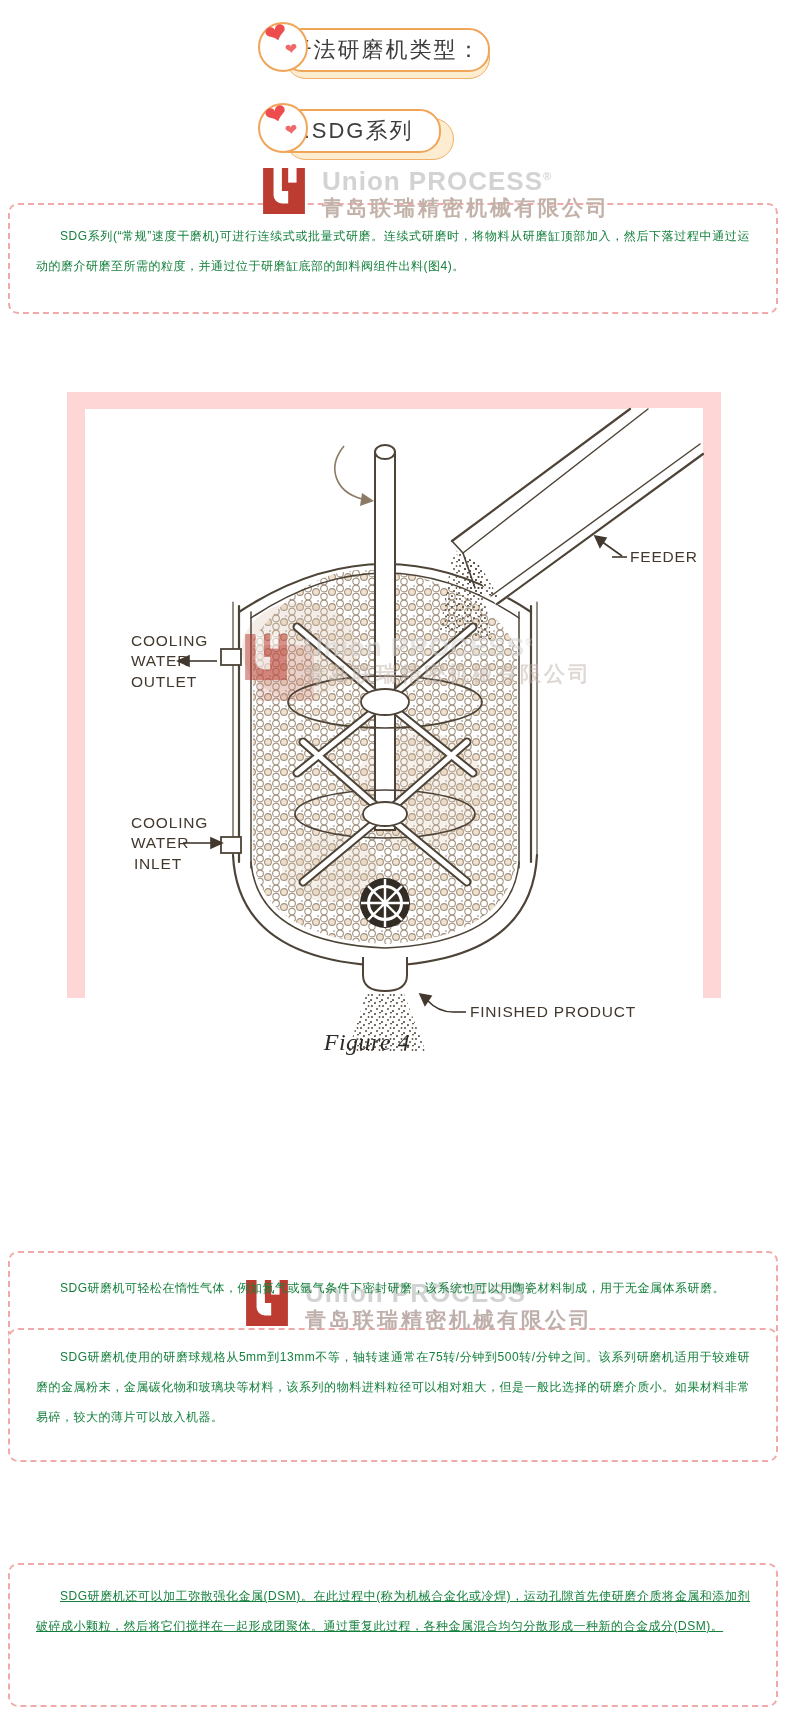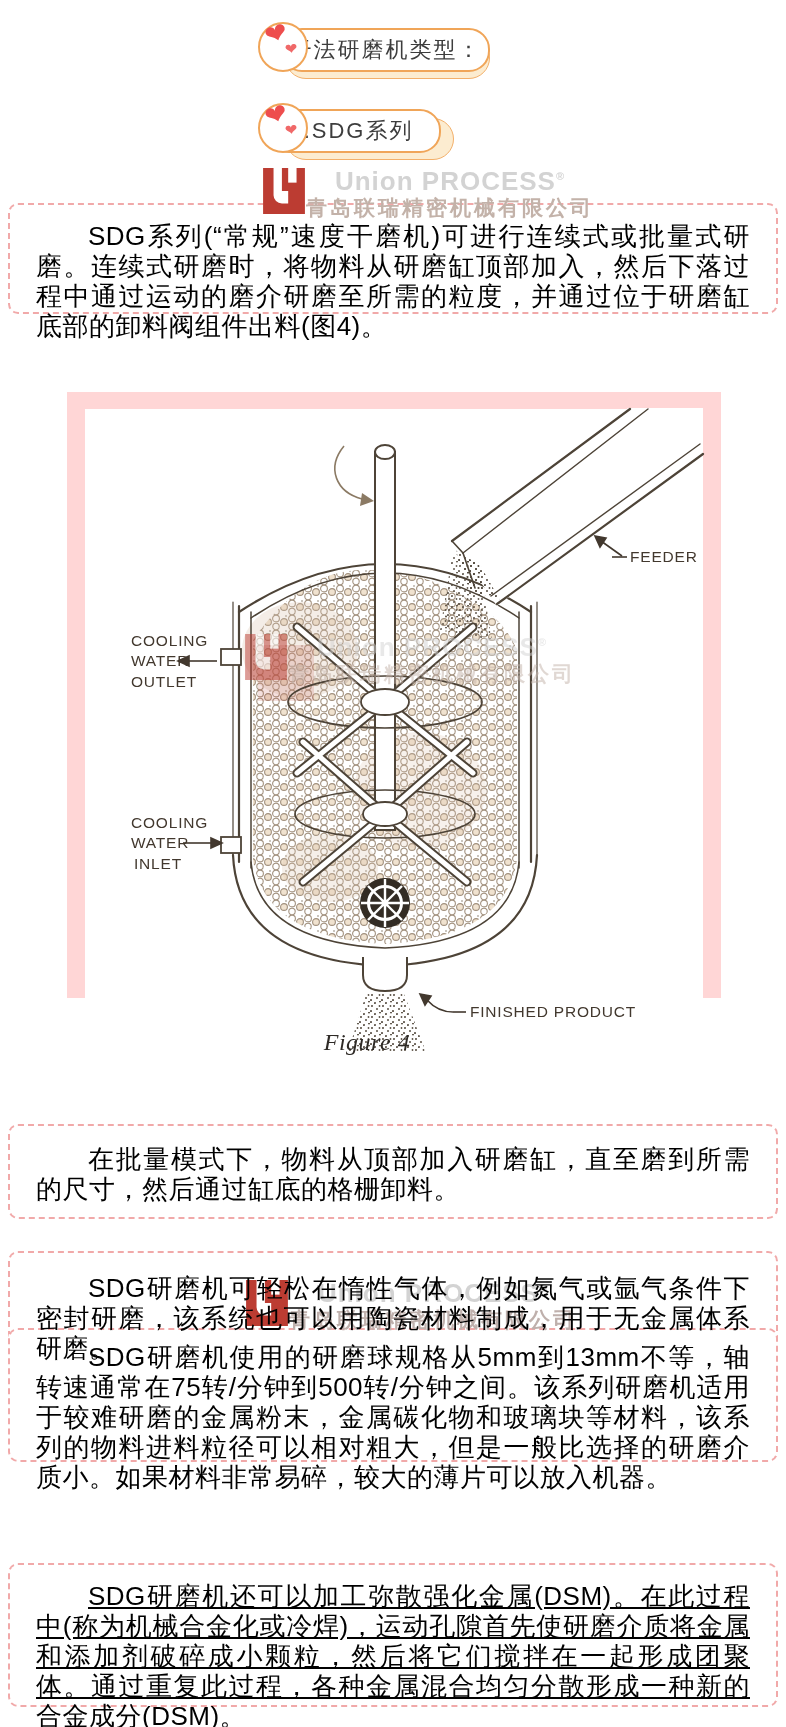--- a/index.html
+++ b/index.html
@@ -12,33 +12,33 @@
   .badge-body{position:absolute;background:#fff;border:2px solid #f0a558;border-radius:21px;z-index:1;
               text-align:center;color:#3d3d3d;font-size:22px;letter-spacing:2px;line-height:40px;}
   .badge-circle{position:absolute;left:0;top:0;width:46px;height:46px;border-radius:50%;
                 background:#fff;border:2px solid #f0a558;z-index:2;}
   .heart-big{position:absolute;left:5px;top:-3px;font-size:27px;color:#ee4d4d;
              transform:rotate(-18deg);line-height:1;}
   .heart-small{position:absolute;left:25px;top:17px;font-size:15px;color:#f06868;
                transform:rotate(-8deg);line-height:1;}
 
   
-  .wm{position:absolute;display:flex;gap:0;align-items:flex-start;pointer-events:none;z-index:5;text-align:center;}
+  .wm{position:absolute;display:flex;gap:16px;align-items:flex-start;pointer-events:none;z-index:5;}
   .wm-logo{width:44px;height:46px;color:#bc3c32;flex:0 0 auto;}
   .wm-texts{display:flex;flex-direction:column;}
   .wm-en{font-size:26px;font-weight:bold;letter-spacing:1px;color:#d3d3d3;white-space:nowrap;line-height:1.0;}
   .wm-en sup{font-size:11px;}
   .wm-cn{font-size:21px;letter-spacing:3px;color:#c3b2a9;white-space:nowrap;line-height:1.15;margin-top:2px;font-weight:bold;}
   .wm2{opacity:.5;}
   .wm3 .wm-cn{color:#bfb0ac;}
 
   
   .tblock{position:absolute;left:8px;width:770px;box-sizing:border-box;background:#fff;
           border:2px dashed #f1a9a9;border-radius:10px;}
-  .tblock p{margin:0;position:relative;z-index:6;color:#000000;font-size:26px;line-height:30px;
+  .tblock p{margin:0;position:relative;z-index:6;color:#15803d;font-size:12px;line-height:30px;
             letter-spacing:.5px;text-indent:2em;text-align:justify;}
   .b1{top:203px;height:111px;} .b1 p{padding:16px 26px 0;}
   .b2{top:1124px;height:95px;}  .b2 p{padding:18px 26px 0;}
   .b3{top:1251px;height:105px;} .b3 p{padding:20px 26px 0;}
   .b4{top:1328px;height:134px;} .b4 p{padding:12px 26px 0;}
   .b5{top:1563px;height:144px;} .b5 p{padding:16px 26px 0;text-decoration:underline;}
 
   
   .figure-wrap{position:absolute;left:67px;top:392px;width:654px;height:673px;background:#fff;}
   .figure-wrap svg{display:block;}
@@ -235,23 +235,20 @@
   <div class="wm wm2" style="left:244px;top:634px;">
     <svg class="wm-logo">
         <use href="#uplogo"></use>
       </svg>
     <div class="wm-texts">
       <div class="wm-en"><span>Union PROCESS</span><sup>®</sup></div>
       <div class="wm-cn">青岛联瑞精密机械有限公司</div>
     </div>
   </div>
 
-  <div class="tblock b2">
-    <p>在批量模式下，物料从顶部加入研磨缸，直至磨到所需的尺寸，然后通过缸底的格栅卸料。</p>
-  </div>
 
   <div class="wm wm3" style="left:245px;top:1280px;">
     <svg class="wm-logo">
         <use href="#uplogo"></use>
       </svg>
     <div class="wm-texts">
       <div class="wm-en"><span>Union PROCESS</span><sup>®</sup></div>
       <div class="wm-cn">青岛联瑞精密机械有限公司</div>
     </div>
   </div>

